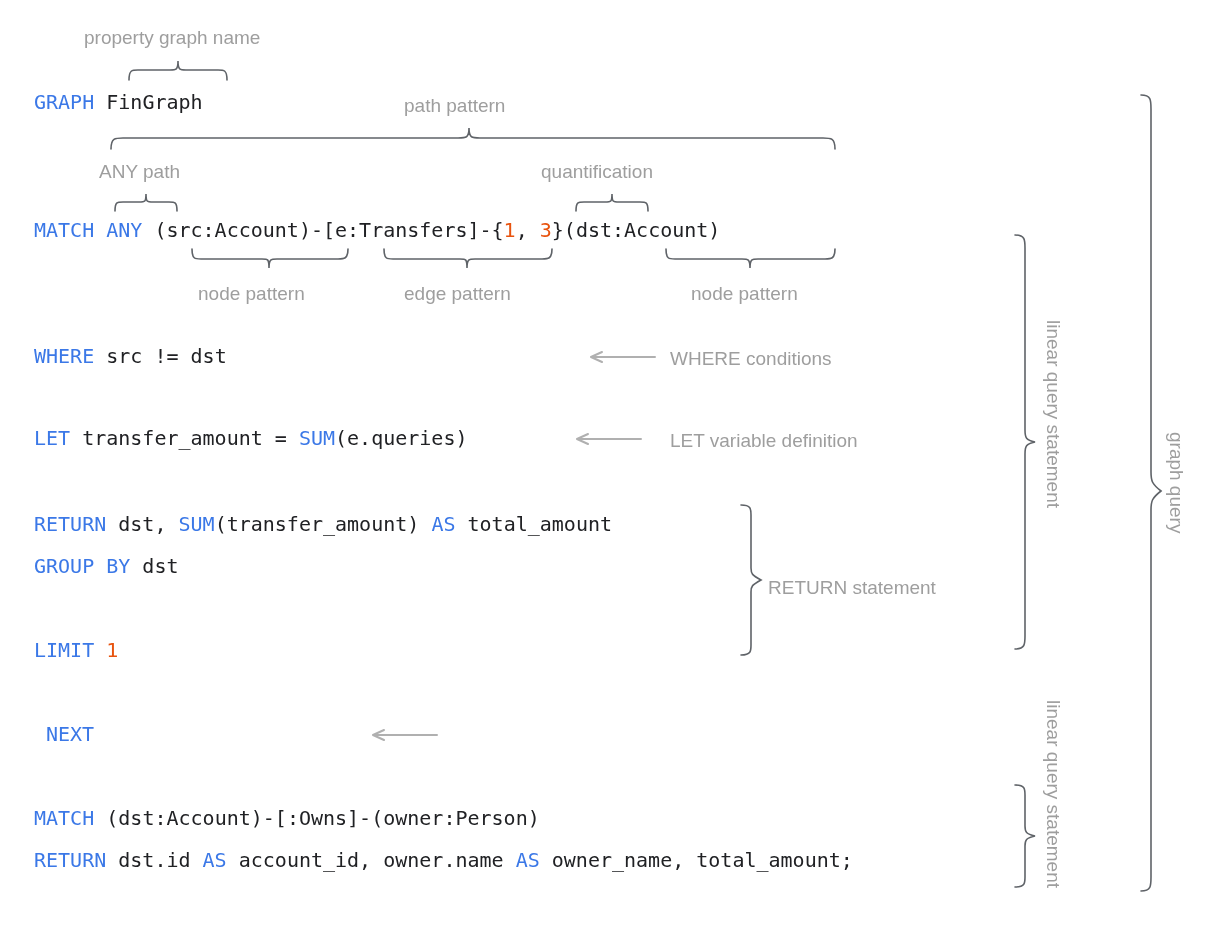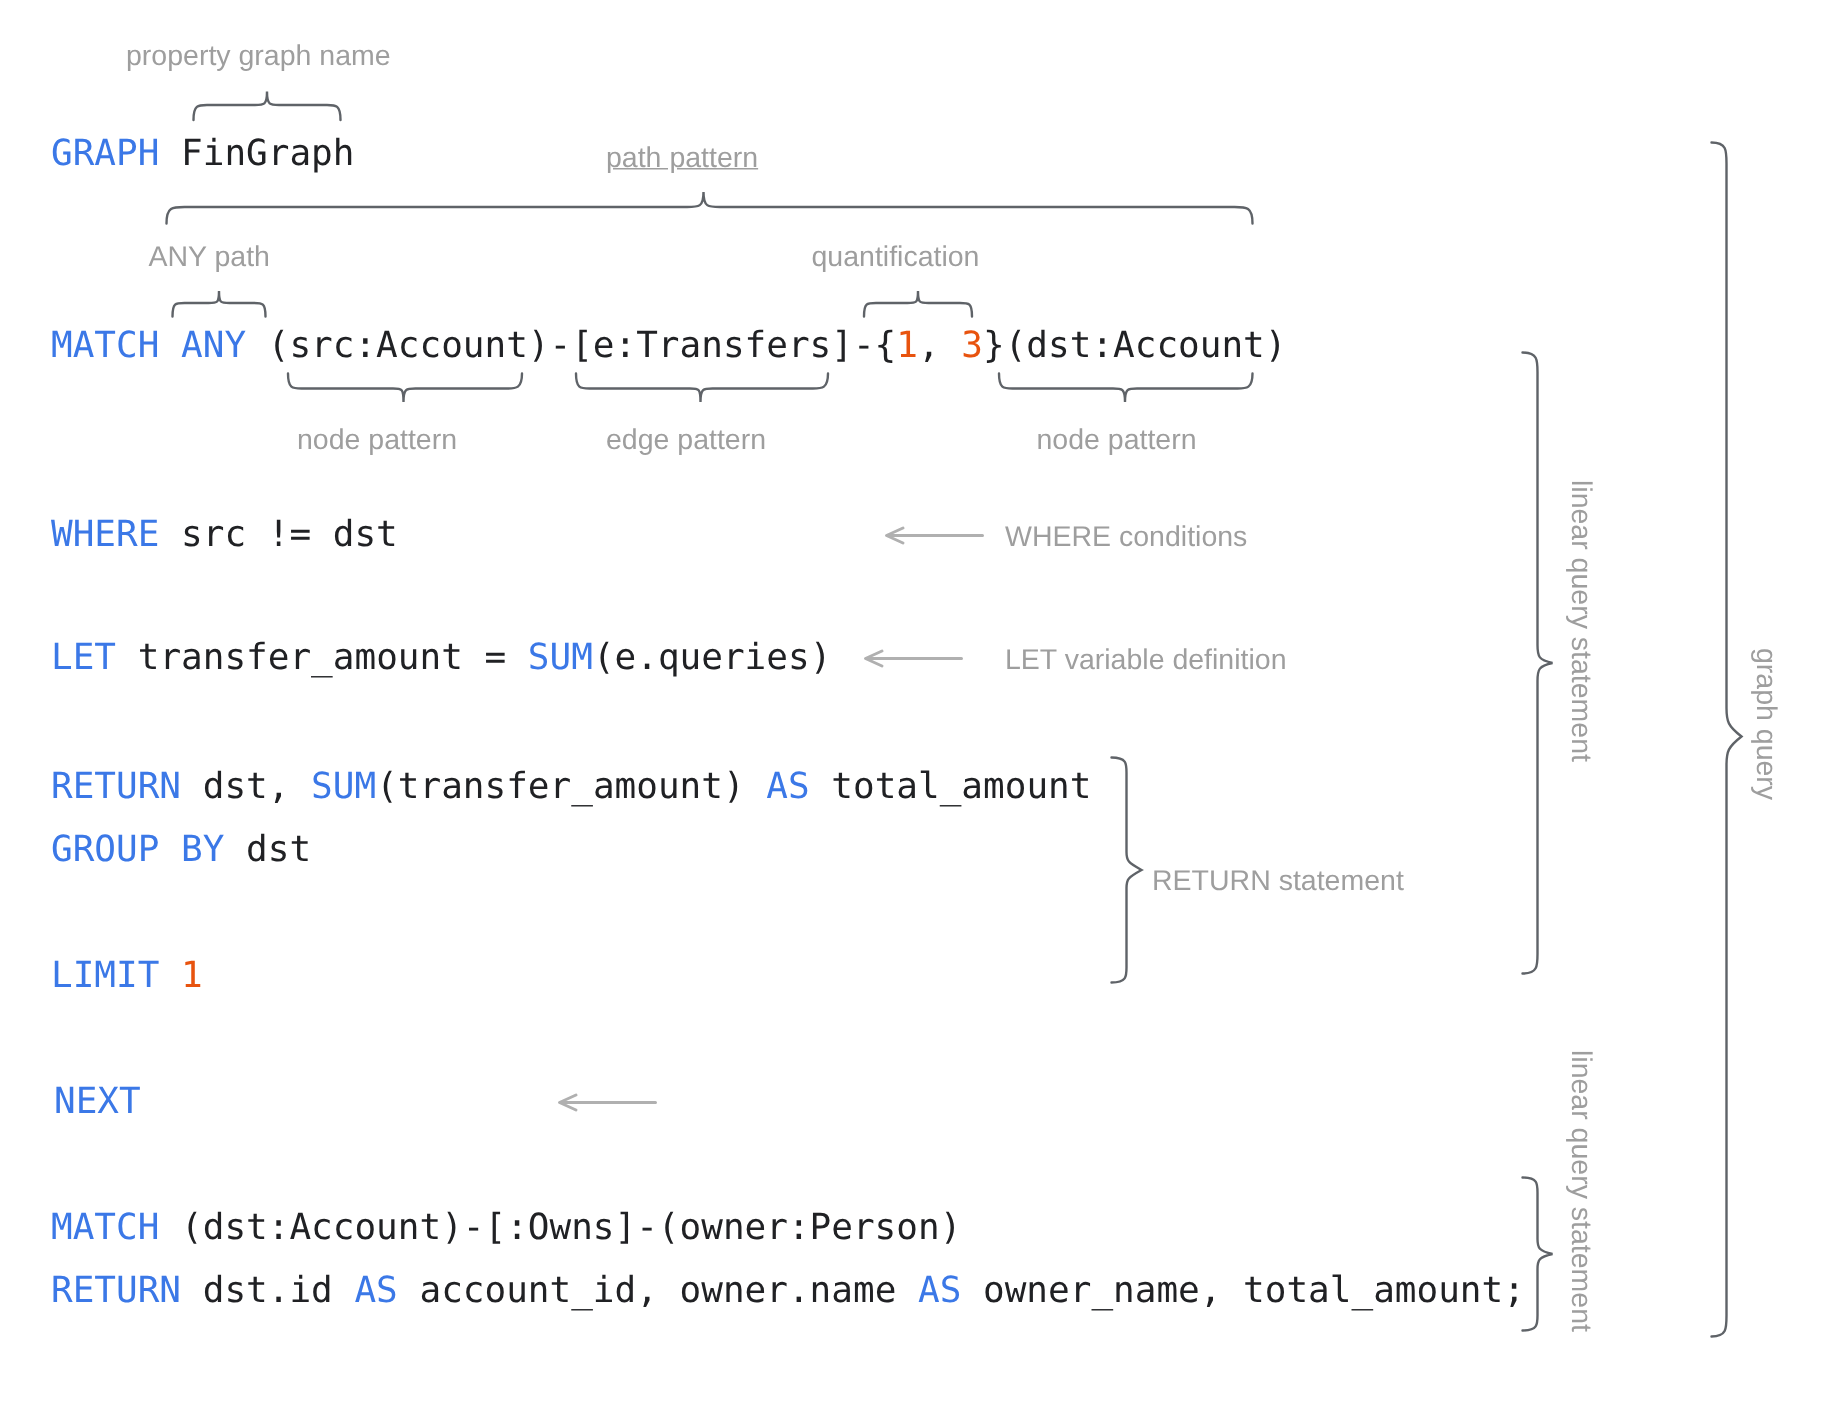--- a/index.html
+++ b/index.html
@@ -8,21 +8,21 @@
     background:#ffffff;
     font-family:"Liberation Sans", sans-serif;
     overflow:hidden;
   }
   #stage{position:relative;width:1230px;height:844px;}
 
   
   .code{
     position:absolute;
     font-family:"DejaVu Sans Mono","Liberation Mono",monospace;
-    font-size:24px;
+    font-size:20px;
     line-height:21px;
     letter-spacing:0px;
     color:#202124;
     white-space:pre;
   }
   .kw{color:#3b78e7;}
   .num{color:#e8530e;}
   .pl{color:#202124;}
 
   
@@ -56,21 +56,21 @@
 
   <div class="lbl" style="left:84px;top:28px;">property graph name</div>
   <div class="brace" style="left:128px;top:59px;">
     <svg width="100" height="22" viewBox="0 0 100 22">
       <path d="M1,21 C1,11 4,11 10,11 L42,11 C48,11 50,11 50,2 C50,11 52,11 58,11 L90,11 C96,11 99,11 99,21"></path>
     </svg>
   </div>
 
   <div class="code" style="left:34px;top:92px;"><span class="kw">GRAPH</span><span class="pl"> FinGraph</span></div>
 
-  <div class="lbl" style="left:404px;top:96px;text-decoration:underline;">path pattern</div>
+  <div class="lbl" style="left:404px;top:96px;">path pattern</div>
   <div class="brace" style="left:110px;top:126px;">
     <svg width="726" height="24" viewBox="0 0 726 24">
       <path d="M1,23 C1,12 5,12 13,12 L348,12 C356,12 359,12 359,2 C359,12 362,12 370,12 L713,12 C721,12 725,12 725,23"></path>
     </svg>
   </div>
 
   <div class="lbl" style="left:99px;top:162px;">ANY path</div>
   <div class="brace" style="left:114px;top:192px;">
     <svg width="64" height="20" viewBox="0 0 64 20">
       <path d="M1,19 C1,10 3,10 9,10 L25,10 C31,10 32,10 32,2 C32,10 33,10 39,10 L55,10 C61,10 63,10 63,19"></path>
@@ -130,21 +130,21 @@
 
   <div class="code" style="left:34px;top:640px;"><span class="kw">LIMIT</span><span class="pl"> </span><span class="num">1</span></div>
 
   <div class="brace" style="left:740px;top:504px;">
     <svg width="22" height="152" viewBox="0 0 22 152">
       <path d="M1,1 C11,1 11,5 11,11 L11,64 C11,70 12,71 21,76 C12,81 11,82 11,88 L11,141 C11,147 11,151 1,151"></path>
     </svg>
   </div>
   <div class="lbl" style="left:768px;top:568px;margin-top:10px;">RETURN statement</div>
 
-  <div class="code" style="left:36px;top:724px;"><span class="kw">NEXT</span></div>
+  <div class="code" style="left:46px;top:724px;"><span class="kw">NEXT</span></div>
   <div class="arrow" style="left:370px;top:727px;">
     <svg width="68" height="16" viewBox="0 0 68 16">
       <path d="M67,8 L4,8 M14,3 L3,8 L14,13"></path>
     </svg>
   </div>
 
   <div class="code" style="left:34px;top:850px;"><span class="kw">RETURN</span><span class="pl"> dst.id </span><span class="kw">AS</span><span class="pl"> account_id, owner.name </span><span class="kw">AS</span><span class="pl"> owner_name, total_amount;</span></div>
 
   <div class="code" style="left:34px;top:808px;"><span class="kw">MATCH</span><span class="pl"> (dst:Account)-[:Owns]-(owner:Person)</span></div>
 

